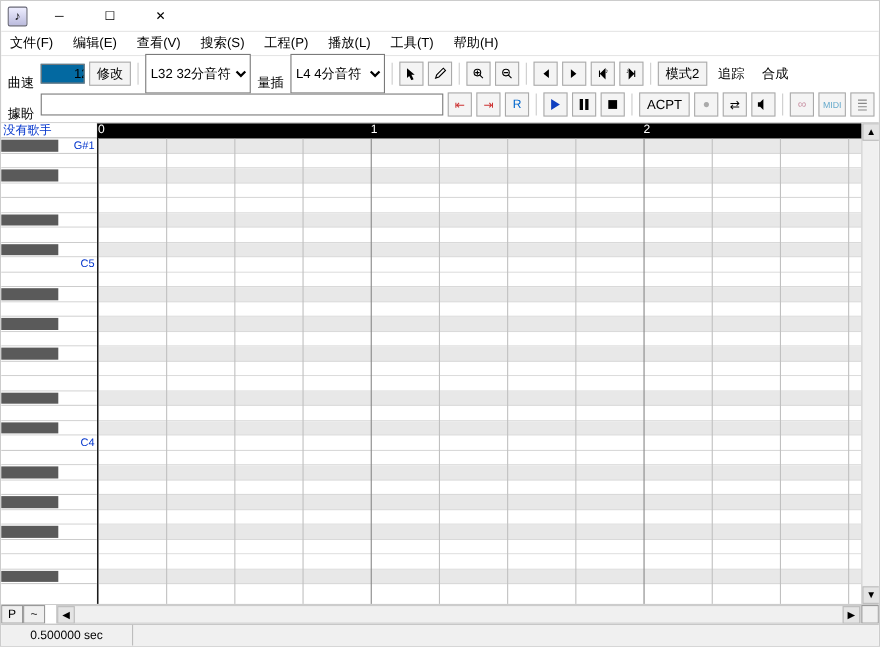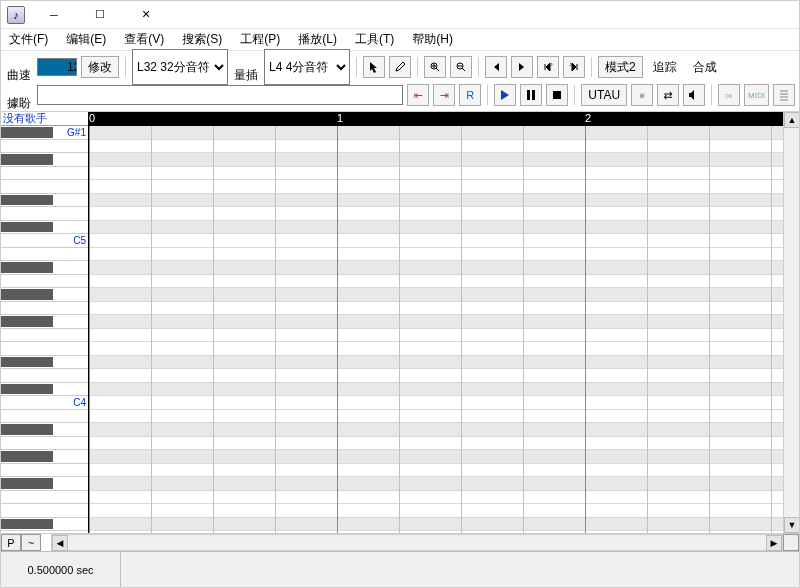--- a/index.html
+++ b/index.html
@@ -200,21 +200,21 @@
   background: #efefef;
 }
 .hscroll {
   flex: 1;
   background: #f0f0f0;
   border: 1px solid #ccc;
   display: flex; justify-content: space-between;
 }
 
 .statusbar {
-  height: 36px;
+  height: 20px;
   border-top: 1px solid #bdbdbd;
   display: flex;
   align-items: center;
   background: #f0f0f0;
 }
 .status-cell {
   width: 120px; height: 100%;
   border-right: 1px solid #bdbdbd;
   display: flex; align-items: center; justify-content: center;
   font-size: 11px;
@@ -330,21 +330,21 @@
             <rect x="1" y="0" width="3" height="10" fill="#000"></rect>
             <rect x="6" y="0" width="3" height="10" fill="#000"></rect>
           </svg>
         </span>
       <span class="tbtn">
           <svg width="10" height="10">
             <rect x="1" y="1" width="8" height="8" fill="#000"></rect>
           </svg>
         </span>
       <span class="vsep"></span>
-      <span class="tbtn text">UTAU</span>
+      <span class="tbtn text">ACPT</span>
       <span class="tbtn inactive">●</span>
       <span class="tbtn">⇄</span>
       <span class="tbtn">
           <svg width="12" height="12">
             <path d="M1 4h2l3-3v10l-3-3h-2z" fill="#000"></path>
           </svg>
         </span>
       <span class="vsep"></span>
       <span class="tbtn inactive" style="color:#c9a">∞</span>
       <span class="tbtn" style="font-size:8px;color:#6ac">MIDI</span>

